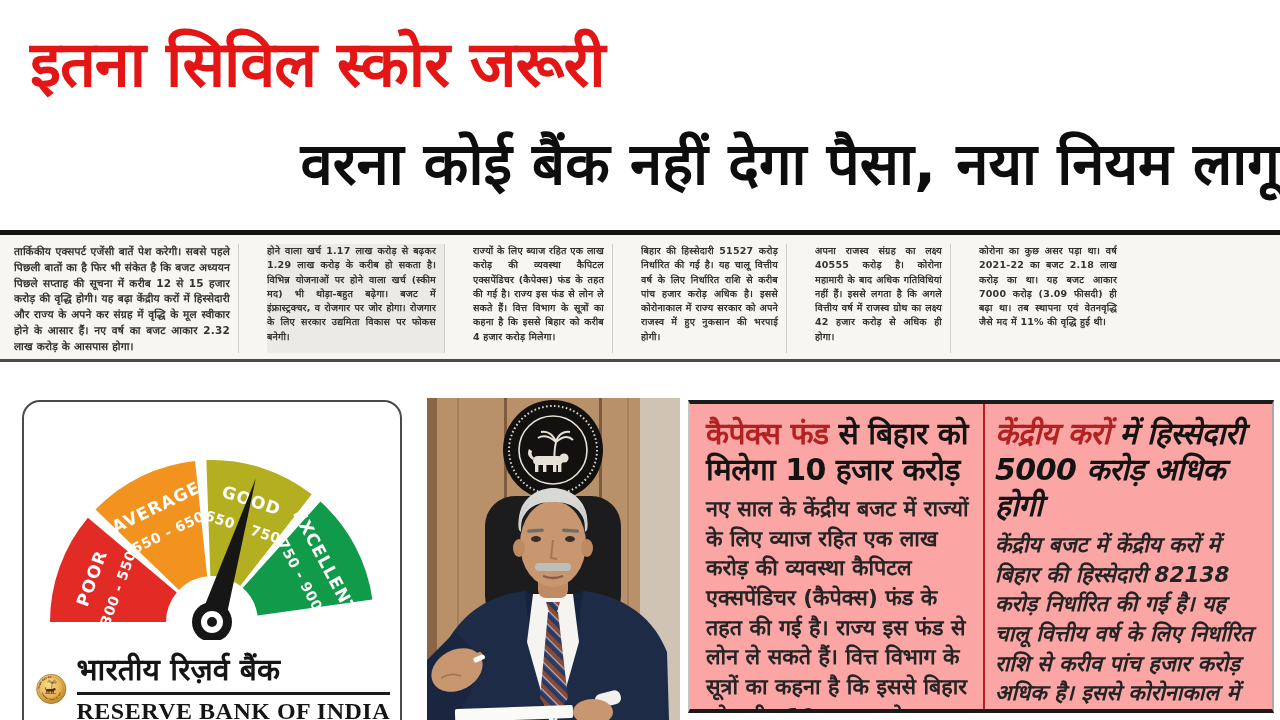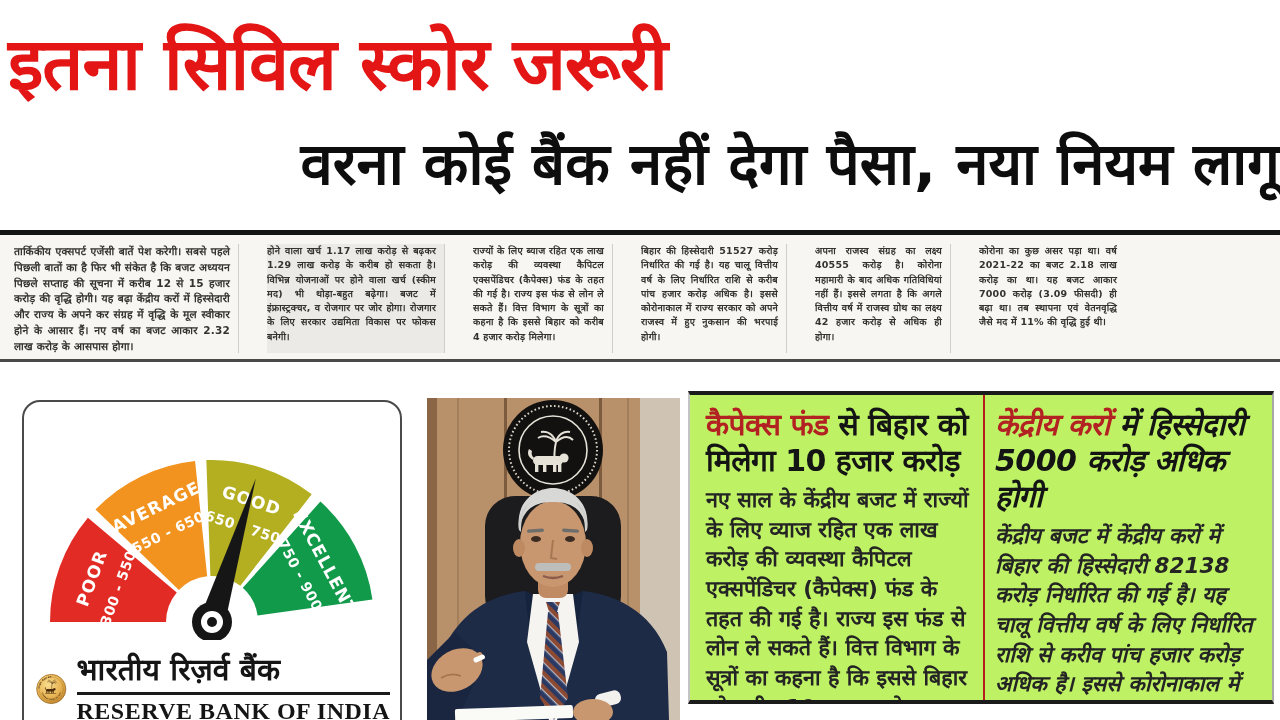--- a/index.html
+++ b/index.html
@@ -9,21 +9,21 @@
     font-family:"DejaVu Sans", sans-serif;
   }
   
   .row1{position:absolute;top:4px;left:6px;height:114px;display:flex;align-items:center;white-space:nowrap;z-index:3;}
   .hl-yellow{
     font-size:61px;font-weight:800;color:#0c0c0c;
     background:var(--c-yellow,#ffee00);
     padding:6px 20px 14px 12px;border-radius:30px;
     box-shadow:0 0 34px 22px rgba(255,238,0,.85);
   }
-  .hl-red{font-size:72px;font-weight:800;color:var(--c-red,#e31515);margin-left:2px;letter-spacing:-1px;}
+  .hl-red{font-size:63px;font-weight:800;color:var(--c-red,#e31515);margin-left:24px;letter-spacing:-1px;}
   .row2{
     position:absolute;top:122px;left:0;width:1280px;text-align:right;
     font-size:58px;font-weight:800;color:#0d0d0d;white-space:nowrap;z-index:2;
   }
   
   .newsstrip{
     position:absolute;left:0;top:230px;width:1280px;height:132px;box-sizing:border-box;
     border-top:5px solid #141414;border-bottom:3px solid #4a4a48;
     background:#f7f6f3;display:flex;gap:28px;padding:9px 8px 6px 14px;overflow:hidden;
   }
@@ -42,24 +42,24 @@
   }
   .gauge-card svg.gauge{display:block;margin:8px auto 0 auto;}
   .rbi-row{display:flex;align-items:center;gap:10px;padding:2px 10px 0 12px;}
   .rbi-text{flex:1;}
   .rbi-hindi{font-size:30px;font-weight:800;color:#151515;border-bottom:3px solid #1a1a1a;padding-bottom:3px;white-space:nowrap;}
   .rbi-english{font-family:"Liberation Serif", serif;font-size:24px;font-weight:700;color:#151515;letter-spacing:.5px;border-bottom:3px solid #1a1a1a;padding:3px 0 3px 0;white-space:nowrap;}
   
   .photo{position:absolute;left:427px;top:398px;width:253px;height:322px;overflow:hidden;background:#b8916a;}
   
   .articles{
-    position:absolute;left:688px;top:391px;width:586px;height:313px;box-sizing:border-box;
+    position:absolute;left:688px;top:400px;width:586px;height:313px;box-sizing:border-box;
     border-top:4px solid #1b1b1b;border-bottom:4px solid #1b1b1b;
     border-left:2px solid #c4c4c4;border-right:2px solid #a8a8a8;
-    display:flex;background:#bef264;
+    display:flex;background:#fca5a5;
   }
   .article{flex:1;padding:12px 10px 0 16px;box-sizing:border-box;overflow:hidden;}
   .article+.article{border-left:2px solid #b91c1c;padding-left:10px;font-style:italic;}
   .art-headline{font-size:30px;font-weight:800;line-height:1.2;color:#141414;letter-spacing:-0.5px;}
   .art-headline .red{color:var(--c-artred,#b32222);}
   .art-body{margin-top:6px;font-size:21.5px;line-height:1.38;font-weight:600;color:#242424;}
 </style>
 </head>
 <body>
 

